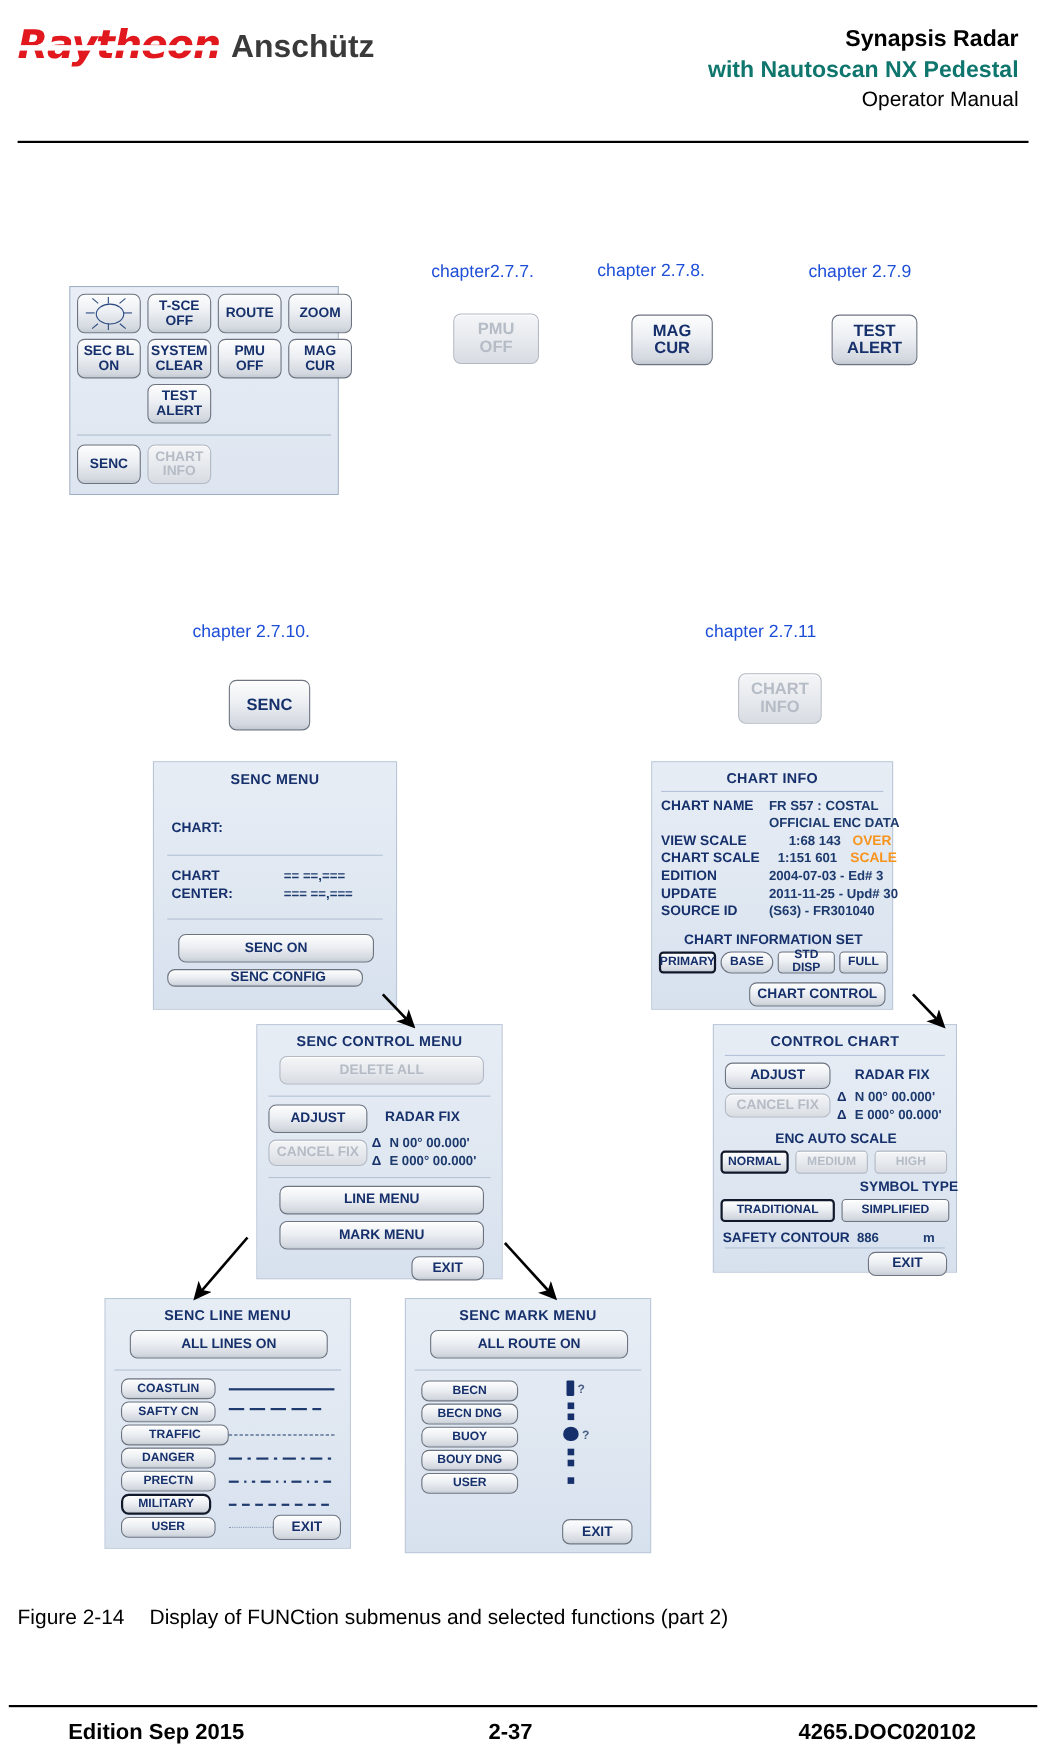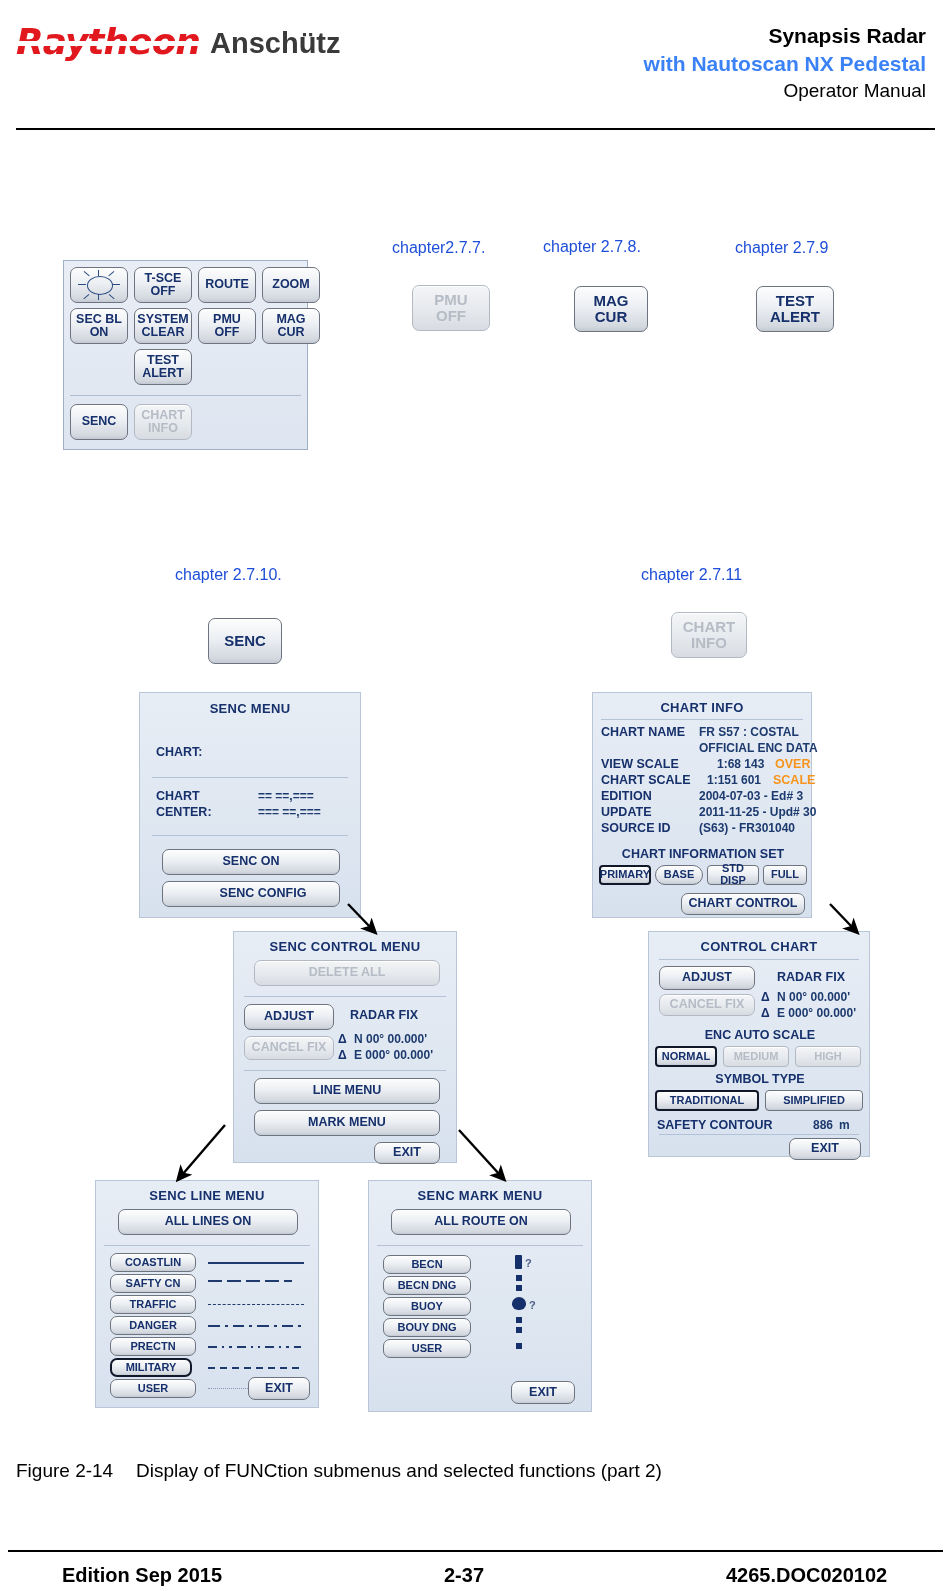--- a/index.html
+++ b/index.html
@@ -19,21 +19,21 @@
     position:relative;
   }
   .logo-strike{position:absolute;left:-2px;right:-2px;top:17px;height:5px;background:#ffffff;}
   .logo-anschutz{
     font-family:"Liberation Sans",sans-serif;
     font-weight:bold;font-size:29px;color:#3a3a3a;margin-left:10px;line-height:1;
     padding-bottom:2px;
   }
   .hdr-title{position:absolute;right:25px;top:2px;text-align:right;line-height:1.33;}
   .hdr-title .l1{font-size:21px;font-weight:bold;color:#000;}
-  .hdr-title .l2{font-size:21px;font-weight:bold;color:#3b82f6;}
+  .hdr-title .l2{font-size:21px;font-weight:bold;color:#0f766e;}
   .hdr-title .l3{font-size:19px;font-weight:normal;color:#000;}
   .hdr-rule{position:absolute;left:16px;right:16px;top:108px;height:2px;background:#000;}
 
   
   .ftr-rule{position:absolute;left:8px;right:8px;top:1530px;height:2px;background:#000;}
   .ftr{position:absolute;left:0;right:0;top:1540px;height:40px;}
   .ftr span{position:absolute;font-size:20px;font-weight:bold;color:#000;white-space:nowrap;}
   .ftr .edition{left:62px;top:4px;}
   .ftr .pageno{left:444px;top:4px;}
   .ftr .docno{left:726px;top:4px;}
@@ -198,21 +198,21 @@
     <div class="sep" style="left:12px;right:12px;top:84px;"></div>
 
     <div class="lbl" style="left:16px;top:96px;">CHART</div>
     <div class="lbl" style="left:16px;top:112px;">CENTER:</div>
     <div class="val" style="left:118px;top:96px;">==  ==,===</div>
     <div class="val" style="left:118px;top:112px;">===  ==,===</div>
 
     <div class="sep" style="left:12px;right:12px;top:142px;"></div>
 
     <div class="btn" style="left:22px;top:156px;width:178px;height:26px;">SENC ON</div>
-    <div class="btn" style="left:22px;top:188px;width:178px;height:26px;padding-left:24px;">SENC CONFIG</div>
+    <div class="btn" style="left:12px;top:188px;width:178px;height:16px;padding-left:24px;">SENC CONFIG</div>
   </div>
 
   <div class="panel" style="left:592px;top:672px;width:220px;height:226px;">
     <div class="ptitle" style="top:7px;">CHART INFO</div>
     <div class="sep" style="left:8px;right:8px;top:26px;"></div>
 
     <div class="lbl" style="left:8px;top:32px;">CHART NAME</div>
     <div class="val" style="left:106px;top:32px;">FR S57 : COSTAL</div>
     <div class="val" style="left:106px;top:48px;">OFFICIAL ENC DATA</div>
 
@@ -278,44 +278,44 @@
     <div class="val" style="left:128px;top:58px;">N 00° 00.000'</div>
     <div class="tri" style="left:112px;top:74px;">Δ</div>
     <div class="val" style="left:128px;top:74px;">E 000° 00.000'</div>
 
     <div class="lbl" style="left:0;width:222px;text-align:center;top:96px;">ENC AUTO SCALE</div>
 
     <div class="btn sq sel sm" style="left:6px;top:114px;width:62px;height:21px;">NORMAL</div>
     <div class="btn sq dis sm" style="left:74px;top:114px;width:66px;height:21px;">MEDIUM</div>
     <div class="btn sq dis sm" style="left:146px;top:114px;width:66px;height:21px;">HIGH</div>
 
-    <div class="lbl" style="left:0;width:222px;text-align:center;top:140px;">SYMBOL TYPE</div>
+    <div class="lbl" style="left:0;width:222px;text-align:right;top:140px;">SYMBOL TYPE</div>
 
     <div class="btn sq sel sm" style="left:6px;top:158px;width:104px;height:21px;">TRADITIONAL</div>
     <div class="btn sq sm" style="left:116px;top:158px;width:98px;height:21px;">SIMPLIFIED</div>
 
     <div class="lbl" style="left:8px;top:186px;">SAFETY CONTOUR</div>
-    <div class="val" style="left:164px;top:186px;">886</div>
+    <div class="val" style="left:130px;top:186px;">886</div>
     <div class="val" style="left:190px;top:186px;">m</div>
 
     <div class="sep" style="left:10px;right:10px;top:202px;"></div>
 
     <div class="btn" style="left:140px;top:206px;width:72px;height:22px;">EXIT</div>
   </div>
 
   <div class="panel" style="left:95px;top:1160px;width:224px;height:228px;">
     <div class="ptitle" style="top:7px;">SENC LINE MENU</div>
 
     <div class="btn" style="left:22px;top:28px;width:180px;height:26px;">ALL LINES ON</div>
 
     <div class="sep" style="left:8px;right:8px;top:64px;"></div>
 
     <div class="btn sm" style="left:14px;top:72px;width:86px;height:19px;">COASTLIN</div>
     <div class="btn sm" style="left:14px;top:93px;width:86px;height:19px;">SAFTY CN</div>
-    <div class="btn sm" style="left:14px;top:114px;width:86px;height:19px;">TRAFFIC</div>
+    <div class="btn sm" style="left:14px;top:114px;width:98px;height:19px;">TRAFFIC</div>
     <div class="btn sm" style="left:14px;top:135px;width:86px;height:19px;">DANGER</div>
     <div class="btn sm" style="left:14px;top:156px;width:86px;height:19px;">PRECTN</div>
     <div class="btn sm sel" style="left:14px;top:177px;width:82px;height:19px;">MILITARY</div>
     <div class="btn sm" style="left:14px;top:198px;width:86px;height:19px;">USER</div>
 
     <div class="lineSample ls-solid" style="left:112px;top:81px;width:96px;"></div>
 
     <div class="dashrow" style="left:112px;top:99px;width:96px;">
       <b style="width:14px;"></b>
         <b style="width:14px;"></b>

